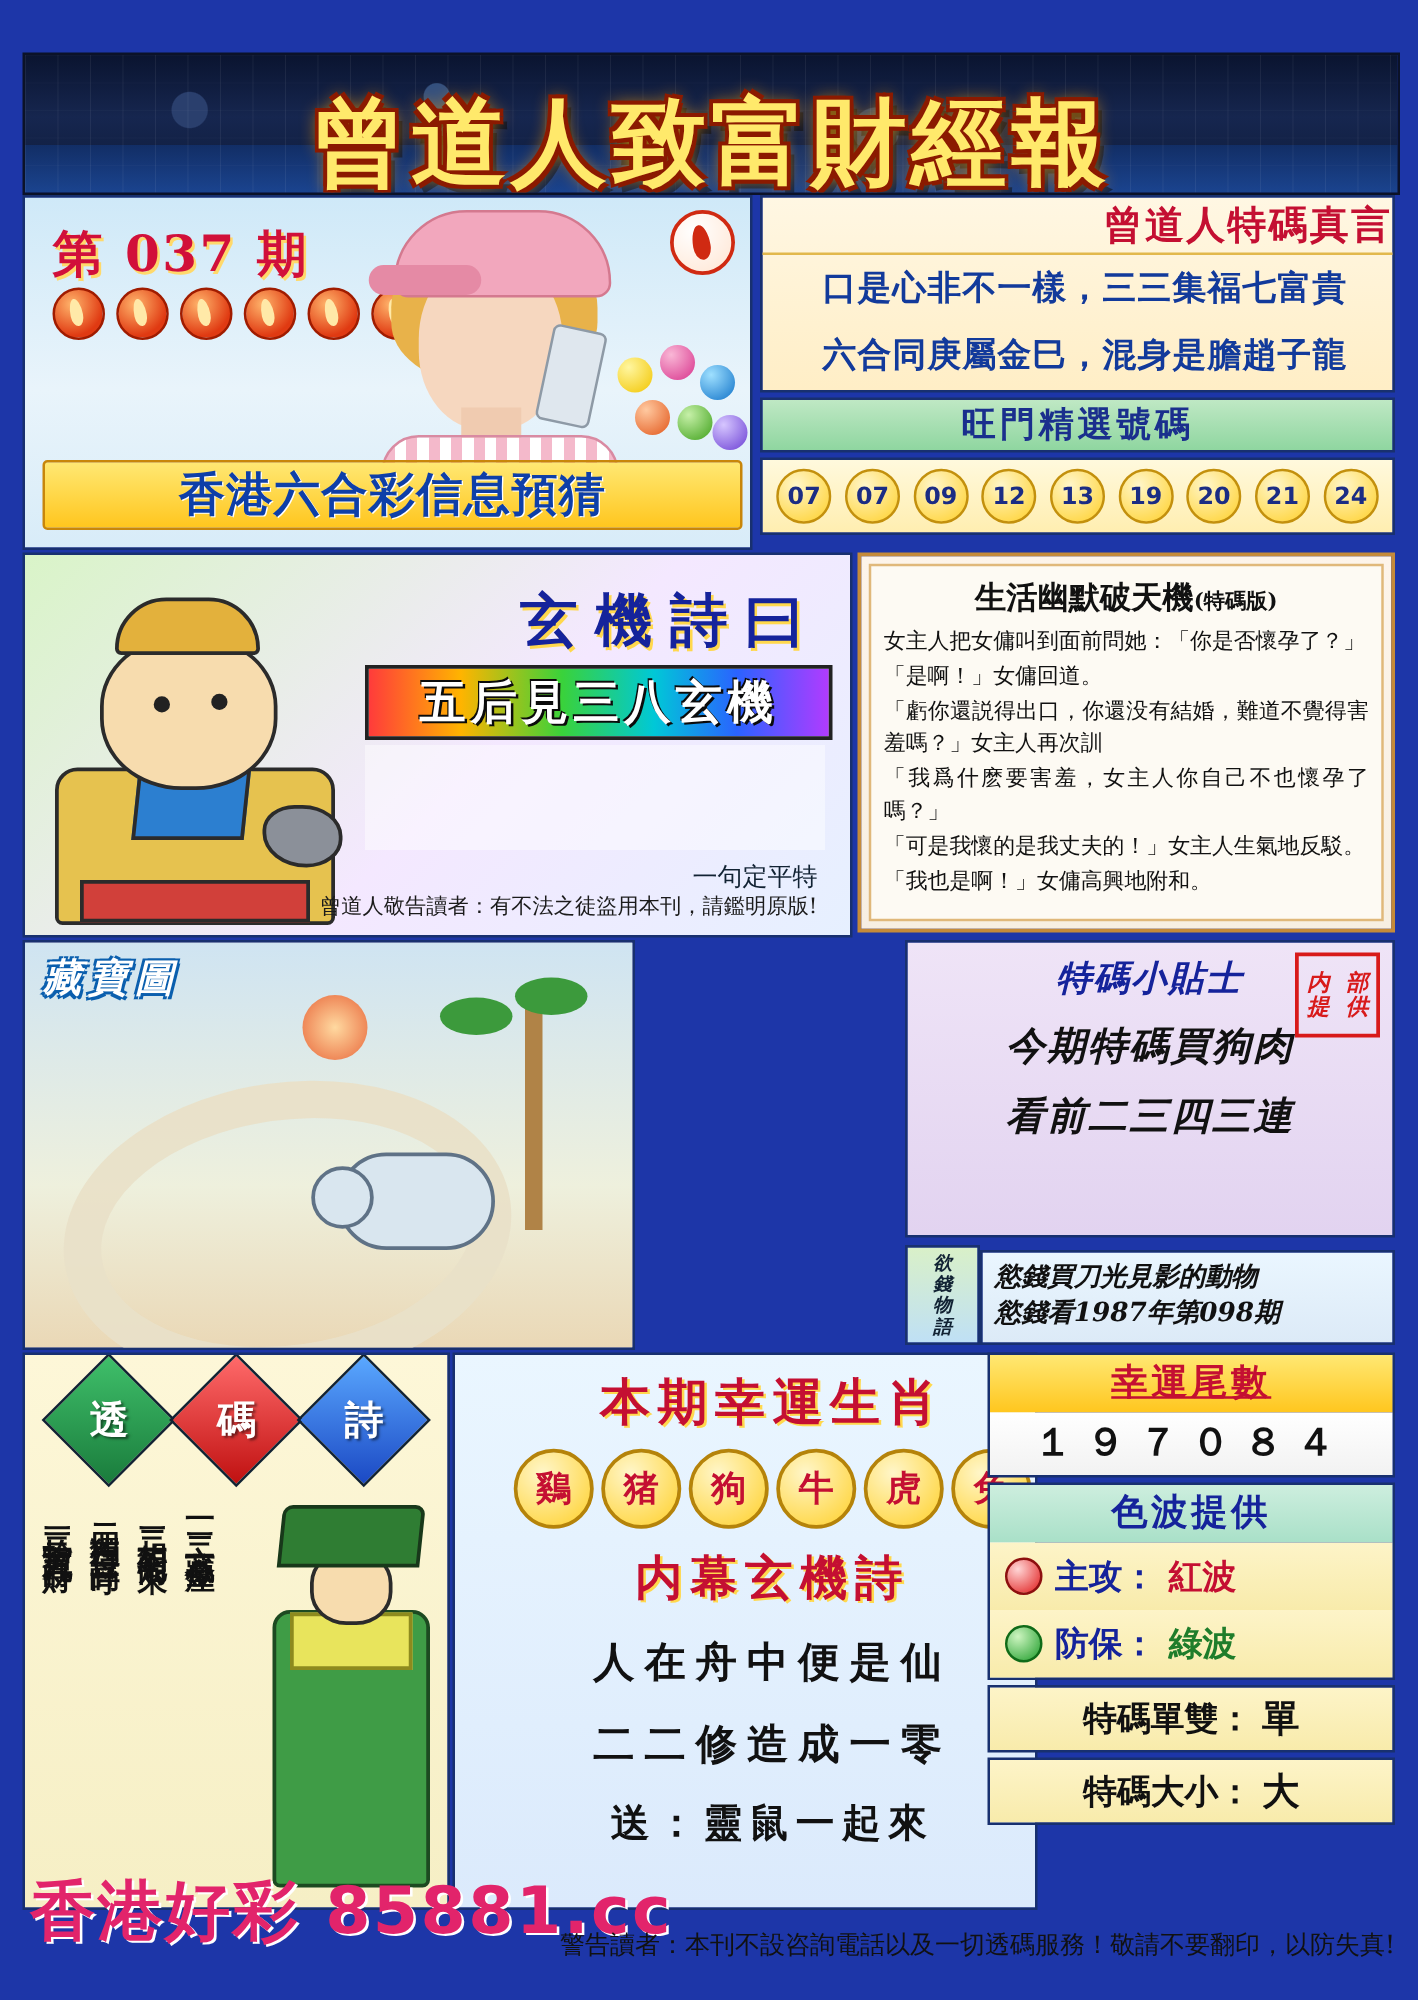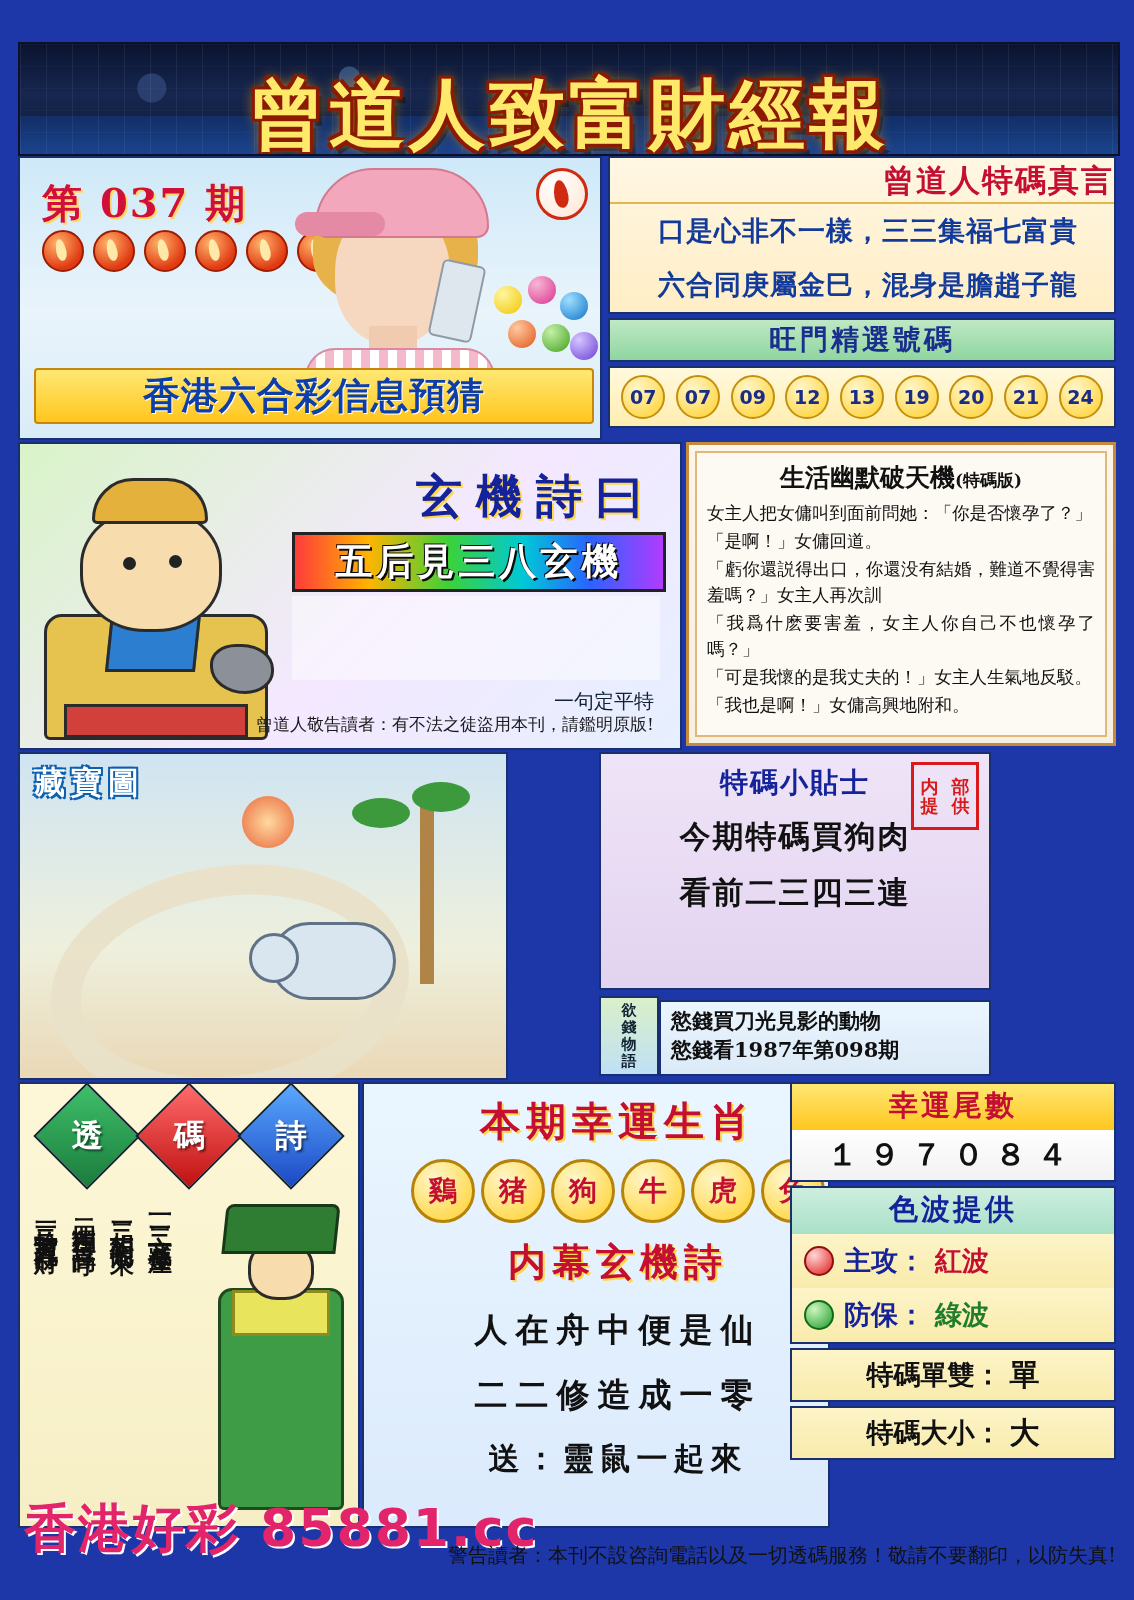--- a/index.html
+++ b/index.html
@@ -122,21 +122,21 @@
   .om-rock{position:absolute;left:176px;top:166px;width:58px;height:44px;border-radius:40% 50% 45% 55%;background:#8b9099;border:3px solid #2b2b2b;}
 
   .humor{position:absolute;right:0;top:0;width:430px;height:304px;
     background:linear-gradient(#fdf4ea,#f7efe2);border:3px solid #c58b3a;box-sizing:border-box;padding:6px;}
   .humor-inner{border:2px solid #e0b87a;height:100%;box-sizing:border-box;background:#fdfaf3;position:relative;padding:6px 10px;}
   .humor h3{margin:2px 0 6px;text-align:center;font-size:25px;font-weight:bold;color:#111;font-family:"DejaVu Serif",serif;}
   .humor h3 em{font-style:normal;font-size:17px;}
   .humor p{margin:0 0 2px;font-size:17.5px;line-height:26px;color:#111;font-family:"DejaVu Serif",serif;text-align:justify;}
 
   
-  .row3{position:absolute;left:18px;top:752px;width:973px;height:324px;}
+  .row3{position:absolute;left:18px;top:752px;width:1098px;height:324px;font-style:italic;}
   .cangbao{position:absolute;left:0;top:0;width:486px;height:324px;
     background:linear-gradient(#f1e3c7,#e7d6b4);border:2px solid #18306f;overflow:hidden;}
   .cb-title{position:absolute;left:14px;top:8px;font-size:31px;font-weight:bold;color:#fff;
     font-family:"DejaVu Serif",serif;letter-spacing:6px;
     text-shadow:2px 2px 0 #0b5fae,-2px -2px 0 #0b5fae,2px -2px 0 #0b5fae,-2px 2px 0 #0b5fae;}
   .cb-sky{position:absolute;inset:0;background:linear-gradient(#cfe4f2,#eef0dd 60%,#ead8b6);}
   .cb-path{position:absolute;left:30px;top:112px;width:300px;height:180px;border:30px solid #e9e0c8;border-radius:50%;
     transform:rotate(-8deg);opacity:.95;}
   .cb-pig{position:absolute;left:250px;top:168px;width:120px;height:72px;border-radius:40px;background:#d9e6ef;border:3px solid #5f7286;}
   .cb-pig:before{content:"";position:absolute;left:-24px;top:8px;width:44px;height:44px;border-radius:50%;background:#d9e6ef;border:3px solid #5f7286;}
@@ -206,21 +206,21 @@
   .lucky h3{margin:14px 0 0;text-align:center;font-size:38px;font-weight:bold;color:#c40f32;
     font-family:Liberation Serif, serif;letter-spacing:6px;text-shadow:2px 2px 0 #ffd84d;}
   .lucky .ln{margin:20px 0 0;text-align:center;font-size:33px;font-weight:bold;color:#111;
     font-family:"DejaVu Serif",serif;letter-spacing:8px;}
   .lucky .send{margin:20px 0 0;text-align:center;font-size:31px;font-weight:bold;color:#111;
     font-family:"DejaVu Serif",serif;letter-spacing:6px;}
 
   .rightstack{position:absolute;right:0;top:0;width:326px;height:442px;}
   .rs-box{border:2px solid #18306f;box-sizing:border-box;text-align:center;}
   .rs-h{height:46px;line-height:42px;font-size:29px;font-weight:bold;color:#c40f32;
-    background:linear-gradient(#ffe873,#ffc61e);font-family:"DejaVu Serif",serif;letter-spacing:3px;}
+    background:linear-gradient(#ffe873,#ffc61e);font-family:"DejaVu Serif",serif;letter-spacing:3px;text-decoration:underline;}
   .rs-tail{height:50px;line-height:48px;background:linear-gradient(#fff,#f2f2f2);
     font-family:"DejaVu Sans",sans-serif;font-size:31px;font-weight:bold;color:#111;letter-spacing:11px;}
   .rs-h2{height:46px;line-height:42px;font-size:29px;font-weight:bold;color:#15239b;
     background:linear-gradient(#cdeede,#a9e0c8);font-family:"DejaVu Serif",serif;letter-spacing:3px;}
   .rs-row{height:54px;display:flex;align-items:center;gap:10px;padding-left:12px;
     background:linear-gradient(#fdf4c8,#f8ebab);font-family:"DejaVu Serif",serif;}
   .rs-row .dot{width:26px;height:26px;border-radius:50%;
     background:radial-gradient(circle at 32% 28%,#ffd6d6,#e01b1b);border:2px solid #8d0f0f;flex:none;}
   .rs-row .dot.green{background:radial-gradient(circle at 32% 28%,#cdf5c0,#1f9d2b);border-color:#0f6b18;}
   .rs-row b{font-size:27px;color:#15239b;}

